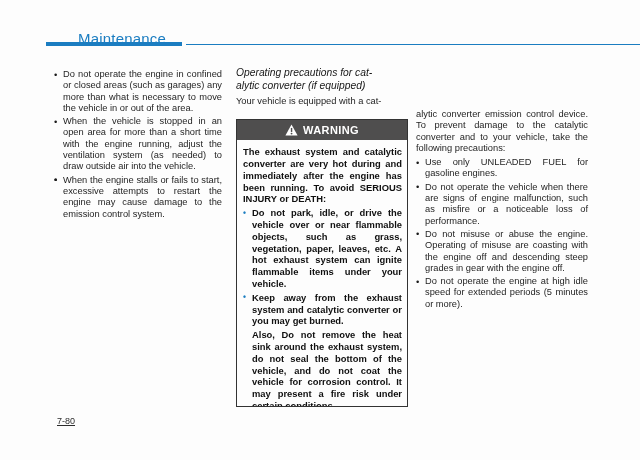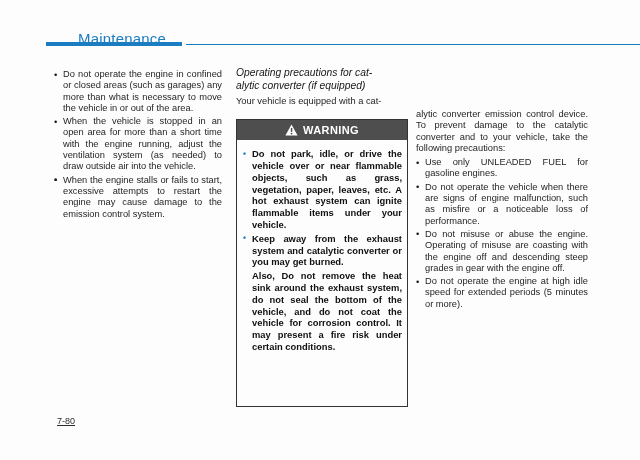--- a/index.html
+++ b/index.html
@@ -138,20 +138,21 @@
     <div class="warning-box">
       <div class="warning-header">
         <svg width="13" height="12" viewBox="0 0 24 22" aria-hidden="true">
           <path d="M12 0.8 L23.2 21.2 H0.8 Z" fill="#ffffff"></path>
           <rect x="10.8" y="7.2" width="2.6" height="7.4" fill="#4f4e4e"></rect>
           <circle cx="12.1" cy="17.6" r="1.7" fill="#4f4e4e"></circle>
         </svg>
         <span>WARNING</span>
       </div>
       <div class="warning-body">
+        <p class="warning-lead">The exhaust system and catalytic converter are very hot during and immediately after the engine has been running. To avoid SERIOUS INJURY or DEATH:</p>
         <ul class="bullets warning-list">
             <li><span class="marker">•</span><span>Do not park, idle, or drive the vehicle over or near flammable objects, such as grass, vegetation, paper, leaves, etc. A hot exhaust system can ignite flammable items under your vehicle.</span></li>
             <li><span class="marker">•</span><span>Keep away from the exhaust system and catalytic converter or you may get burned.</span></li>
           </ul>
         <p class="warning-note">Also, Do not remove the heat sink around the exhaust system, do not seal the bottom of the vehicle, and do not coat the vehicle for corrosion control. It may present a fire risk under certain conditions.</p>
       </div>
     </div>
   </div>
 
   <div class="col col-right">

